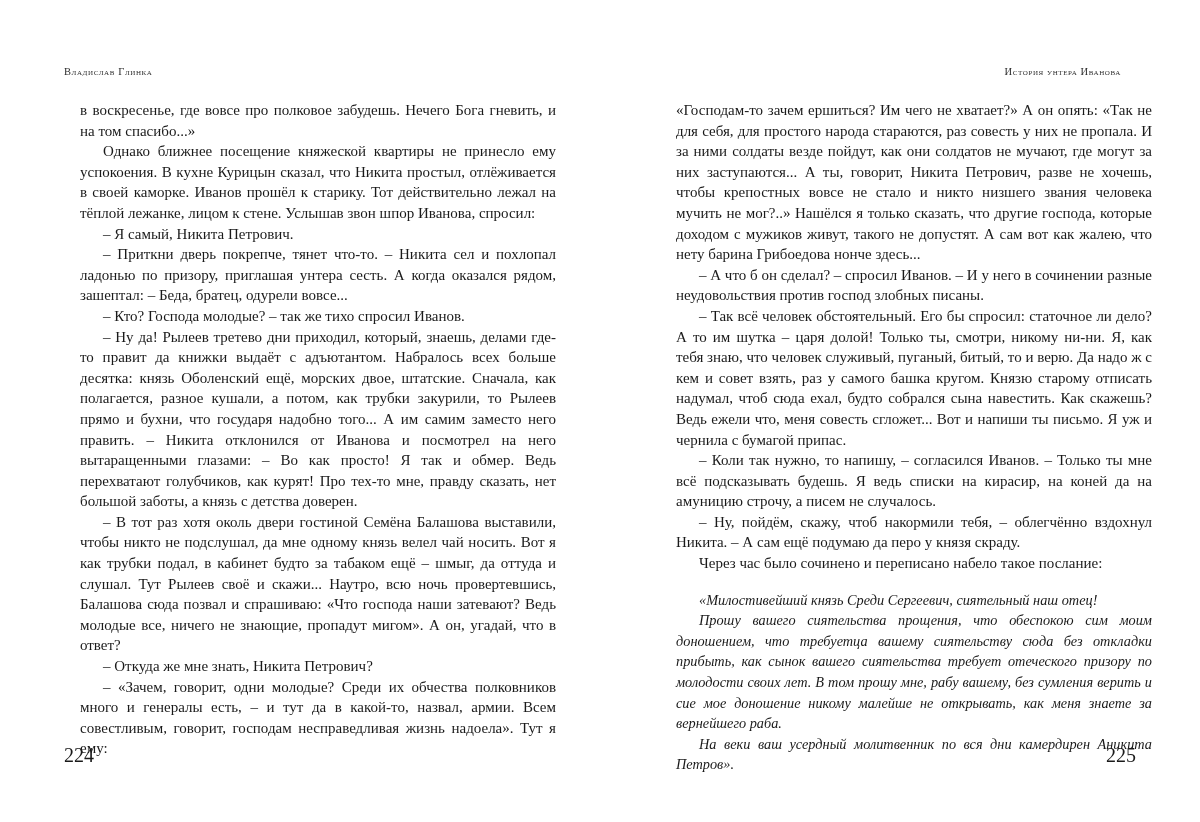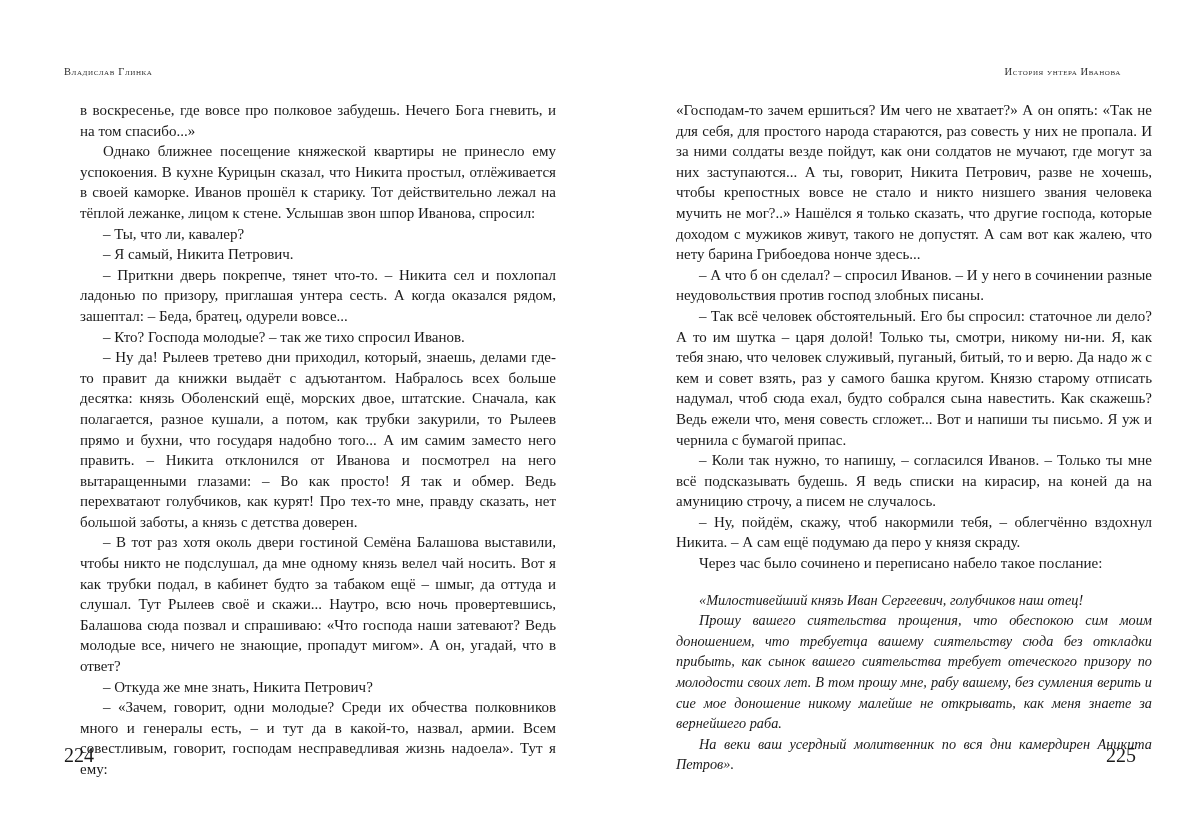--- a/index.html
+++ b/index.html
@@ -23,21 +23,20 @@
     .right .folio { right: 0; text-align: right; }
   </style>
 </head>
 <body>
 
 <div class="page left">
   <div class="running-head">Владислав Глинка</div>
   <div class="body">
     <p>в воскресенье, где вовсе про полковое забудешь. Нечего Бога гневить, и на том спасибо...»</p>
     <p class="ind">Однако ближнее посещение княжеской квартиры не принесло ему успокоения. В кухне Курицын сказал, что Никита простыл, отлёживается в своей каморке. Иванов прошёл к старику. Тот действительно лежал на тёплой лежанке, лицом к стене. Услышав звон шпор Иванова, спросил:</p>
-    <p class="ind">– Ты, что ли, кавалер?</p>
     <p class="ind">– Я самый, Никита Петрович.</p>
     <p class="ind">– Притк­ни дверь покрепче, тянет что-то. – Никита сел и похлопал ладонью по призору, приглашая унтера сесть. А когда оказался рядом, зашептал: – Беда, братец, одурели вовсе...</p>
     <p class="ind">– Кто? Господа молодые? – так же тихо спросил Иванов.</p>
     <p class="ind">– Ну да! Рылеев третево дни приходил, который, знаешь, делами где-то правит да книжки выдаёт с адъютантом. Набралось всех больше десятка: князь Оболенский ещё, морских двое, штатские. Сначала, как полагается, разное кушали, а потом, как трубки закурили, то Рылеев прямо и бухни, что государя надобно того... А им самим заместо него править. – Никита отклонился от Иванова и посмотрел на него вытаращенными глазами: – Во как просто! Я так и обмер. Ведь перехватают голубчиков, как курят! Про тех-то мне, правду сказать, нет большой заботы, а князь с детства доверен.</p>
     <p class="ind">– В тот раз хотя околь двери гостиной Семёна Балашова выставили, чтобы никто не подслушал, да мне одному князь велел чай носить. Вот я как трубки подал, в кабинет будто за табаком ещё – шмыг, да оттуда и слушал. Тут Рылеев своё и скажи... Наутро, всю ночь провертевшись, Балашова сюда позвал и спрашиваю: «Что господа наши затевают? Ведь молодые все, ничего не знающие, пропадут мигом». А он, угадай, что в ответ?</p>
     <p class="ind">– Откуда же мне знать, Никита Петрович?</p>
     <p class="ind">– «Зачем, говорит, одни молодые? Среди их обчества полковников много и генералы есть, – и тут да в какой-то, назвал, армии. Всем совестливым, говорит, господам несправедливая жизнь надоела». Тут я ему:</p>
   </div>
   <div class="folio">224</div>
 </div>
@@ -45,19 +44,19 @@
 <div class="page right">
   <div class="running-head">История унтера Иванова</div>
   <div class="body">
     <p>«Господам-то зачем ершиться? Им чего не хватает?» А он опять: «Так не для себя, для простого народа стараются, раз совесть у них не пропала. И за ними солдаты везде пойдут, как они солдатов не мучают, где могут за них заступаются... А ты, говорит, Никита Петрович, разве не хочешь, чтобы крепостных вовсе не стало и никто низшего звания человека мучить не мог?..» Нашёлся я только сказать, что другие господа, которые доходом с мужиков живут, такого не допустят. А сам вот как жалею, что нету барина Грибоедова нонче здесь...</p>
     <p class="ind">– А что б он сделал? – спросил Иванов. – И у него в сочинении разные неудовольствия против господ злобных писаны.</p>
     <p class="ind">– Так всё человек обстоятельный. Его бы спросил: статочное ли дело? А то им шутка – царя долой! Только ты, смотри, никому ни-ни. Я, как тебя знаю, что человек служивый, пуганый, битый, то и верю. Да надо ж с кем и совет взять, раз у самого башка кругом. Князю старому отписать надумал, чтоб сюда ехал, будто собрался сына навестить. Как скажешь? Ведь ежели что, меня совесть сгложет... Вот и напиши ты письмо. Я уж и чернила с бумагой припас.</p>
     <p class="ind">– Коли так нужно, то напишу, – согласился Иванов. – Только ты мне всё подсказывать будешь. Я ведь списки на кирасир, на коней да на амуницию строчу, а писем не случалось.</p>
     <p class="ind">– Ну, пойдём, скажу, чтоб накормили тебя, – облегчённо вздохнул Никита. – А сам ещё подумаю да перо у князя скраду.</p>
     <p class="ind">Через час было сочинено и переписано набело такое послание:</p>
     <div class="letter">
-      <p class="ind">«Милостивейший князь Иван Сергеевич, голубчиков наш отец!</p>
+      <p class="ind">«Милостивейший князь Среди Сергеевич, сиятельный наш отец!</p>
       <p class="ind">Прошу вашего сиятельства прощения, что обеспокою сим моим доношением, что требуетца вашему сиятельству сюда без откладки прибыть, как сынок вашего сиятельства требует отеческого призору по молодости своих лет. В том прошу мне, рабу вашему, без сумления верить и сие мое доношение никому малейше не открывать, как меня знаете за вернейшего раба.</p>
       <p class="ind">На веки ваш усердный молитвенник по вся дни камердирен Аникита Петров».</p>
     </div>
   </div>
   <div class="folio">225</div>
 </div>
 
 </body></html>

